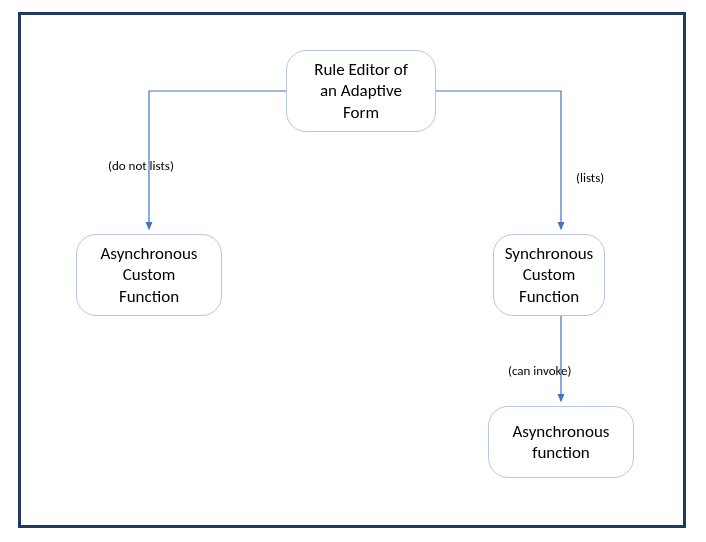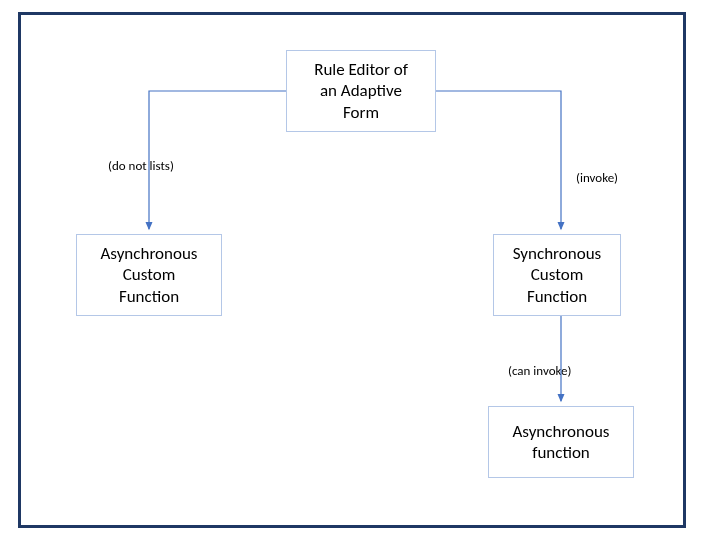--- a/index.html
+++ b/index.html
@@ -18,21 +18,21 @@
       position: absolute;
       top: 12px;
       left: 18px;
       width: 668px;
       height: 516px;
       border: 3px solid #1f3864;
     }
     .node {
       position: absolute;
       border: 1px solid #b4c7e7;
-      border-radius: 0;
+      border-radius: 20px;
       background: #ffffff;
       display: flex;
       align-items: center;
       justify-content: center;
       text-align: center;
       color: #000000;
       font-size: 17px;
       line-height: 1.25;
       padding: 6px 10px;
     }
@@ -57,31 +57,31 @@
 <div class="frame"></div>
 
 <div class="node" style="left:286px; top:50px; width:150px; height:82px;">
   <span>Rule Editor of<br>an Adaptive<br>Form</span>
 </div>
 
 <div class="node" style="left:76px; top:234px; width:146px; height:82px;">
   <span>Asynchronous<br>Custom<br>Function</span>
 </div>
 
-<div class="node" style="left:493px; top:234px; width:128px; height:82px;">
+<div class="node" style="left:493px; top:234px; width:112px; height:82px;">
   <span>Synchronous<br>Custom<br>Function</span>
 </div>
 
 <div class="node" style="left:488px; top:406px; width:146px; height:72px;">
   <span>Asynchronous<br>function</span>
 </div>
 
 <div class="label" style="left:80px; top:158px;margin-left:28px;">(do not lists)</div>
 
-<div class="label" style="left:576px; top:170px;">(invoke)</div>
+<div class="label" style="left:576px; top:170px;">(lists)</div>
 
 <div class="label" style="left:508px; top:363px;">(can invoke)</div>
 
 <svg class="arrows">
   <defs>
     <marker id="arrowhead" markerWidth="8" markerHeight="8" refX="6" refY="3" orient="auto" markerUnits="strokeWidth">
       <path d="M0,0 L7,3 L0,6 Z" fill="#4472c4"></path>
     </marker>
   </defs>
 

